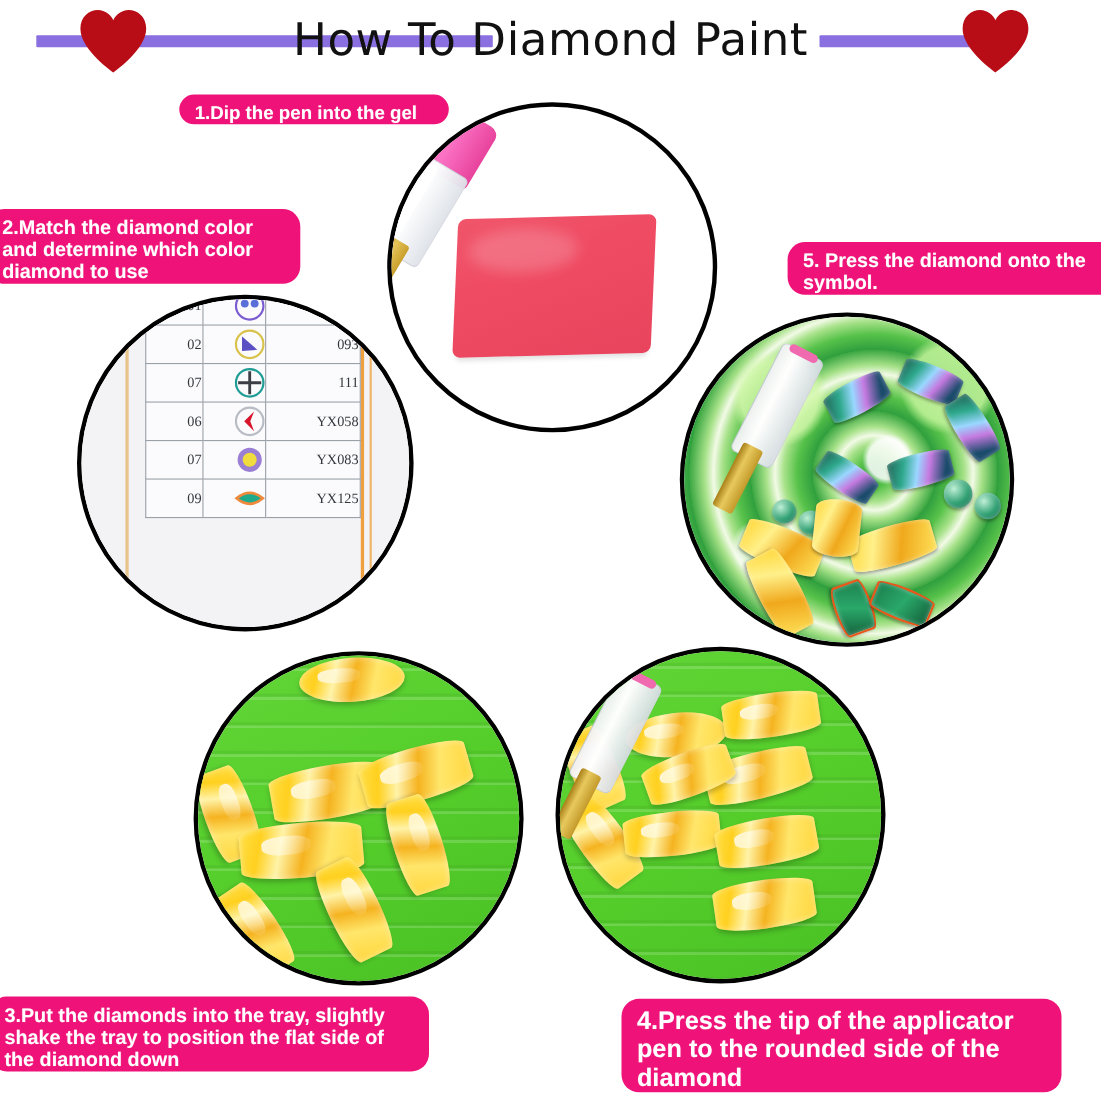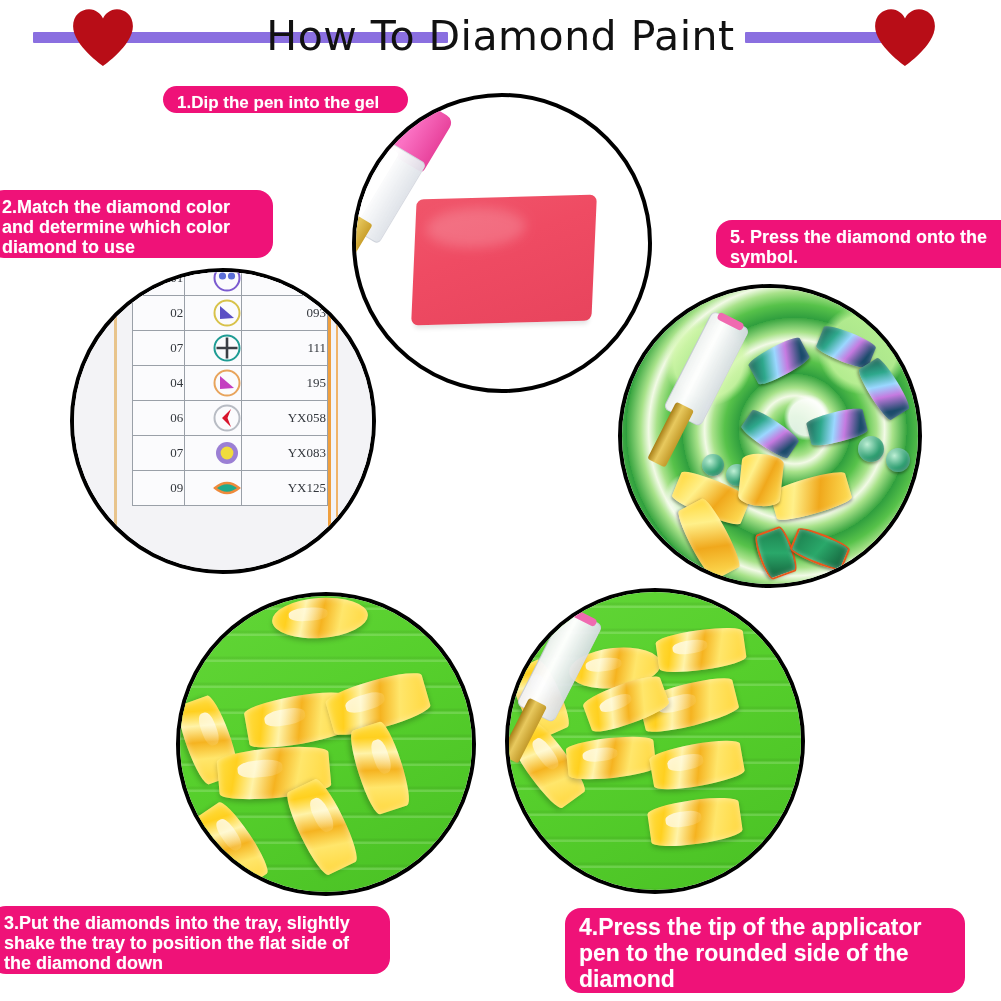--- a/index.html
+++ b/index.html
@@ -189,28 +189,20 @@
                 </svg></td>
               <td class="ccode">093</td>
             </tr>
             <tr>
               <td class="cno">07</td>
               <td class="csym"><svg class="sym" viewBox="0 0 28 28">
                   <circle cx="14" cy="14" r="12.5" fill="none" stroke="#1f9c94" stroke-width="2"></circle>
                   <path d="M14 3.5 V24.5 M3.5 14 H24.5" stroke="#3b3f45" stroke-width="2.6"></path>
                 </svg></td>
               <td class="ccode">111</td>
-            </tr>
-            <tr>
-              <td class="cno">04</td>
-              <td class="csym"><svg class="sym" viewBox="0 0 28 28">
-                  <circle cx="14" cy="14" r="12.5" fill="none" stroke="#e8a45c" stroke-width="2"></circle>
-                  <path d="M7 7 L21 19 L7 20 Z" fill="#c43fc0"></path>
-                </svg></td>
-              <td class="ccode">195</td>
             </tr>
             <tr>
               <td class="cno">06</td>
               <td class="csym"><svg class="sym" viewBox="0 0 28 28">
                   <circle cx="14" cy="14" r="12.5" fill="none" stroke="#b8bcc4" stroke-width="2"></circle>
                   <path d="M18 5 L9 14 L18 23 L14.5 14 Z" fill="#d8142c"></path>
                 </svg></td>
               <td class="ccode">YX058</td>
             </tr>
             <tr>

